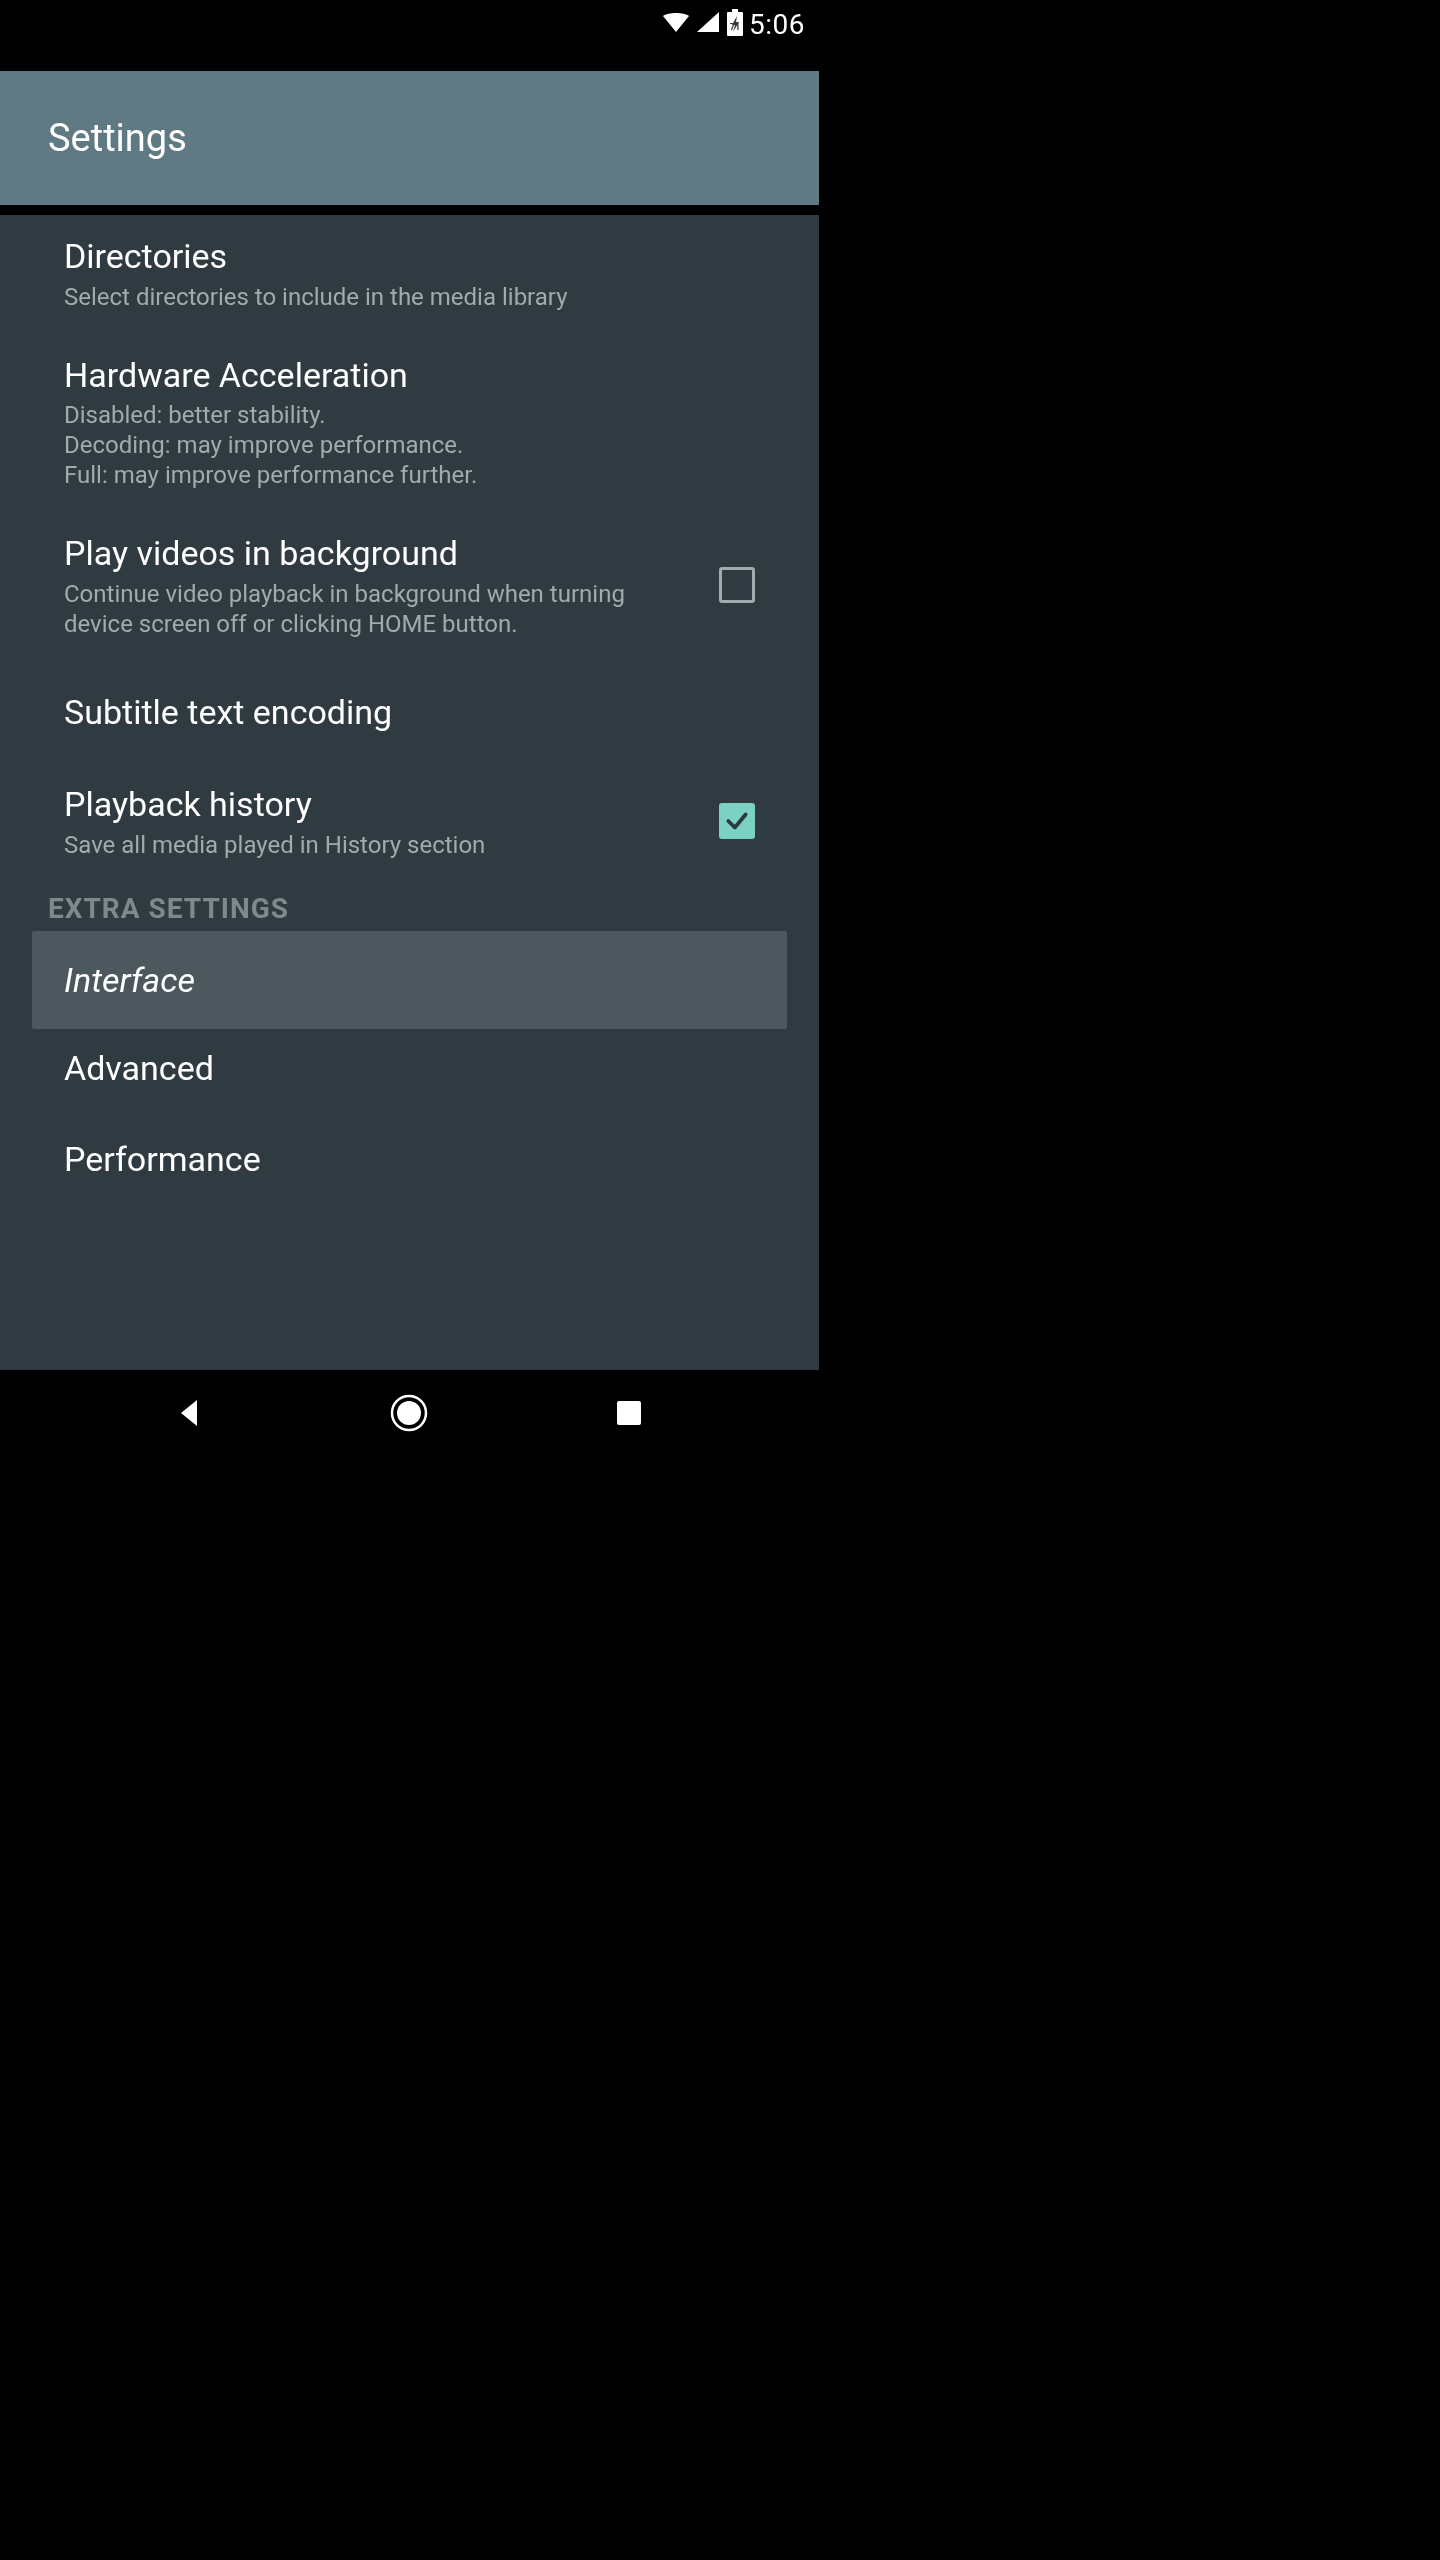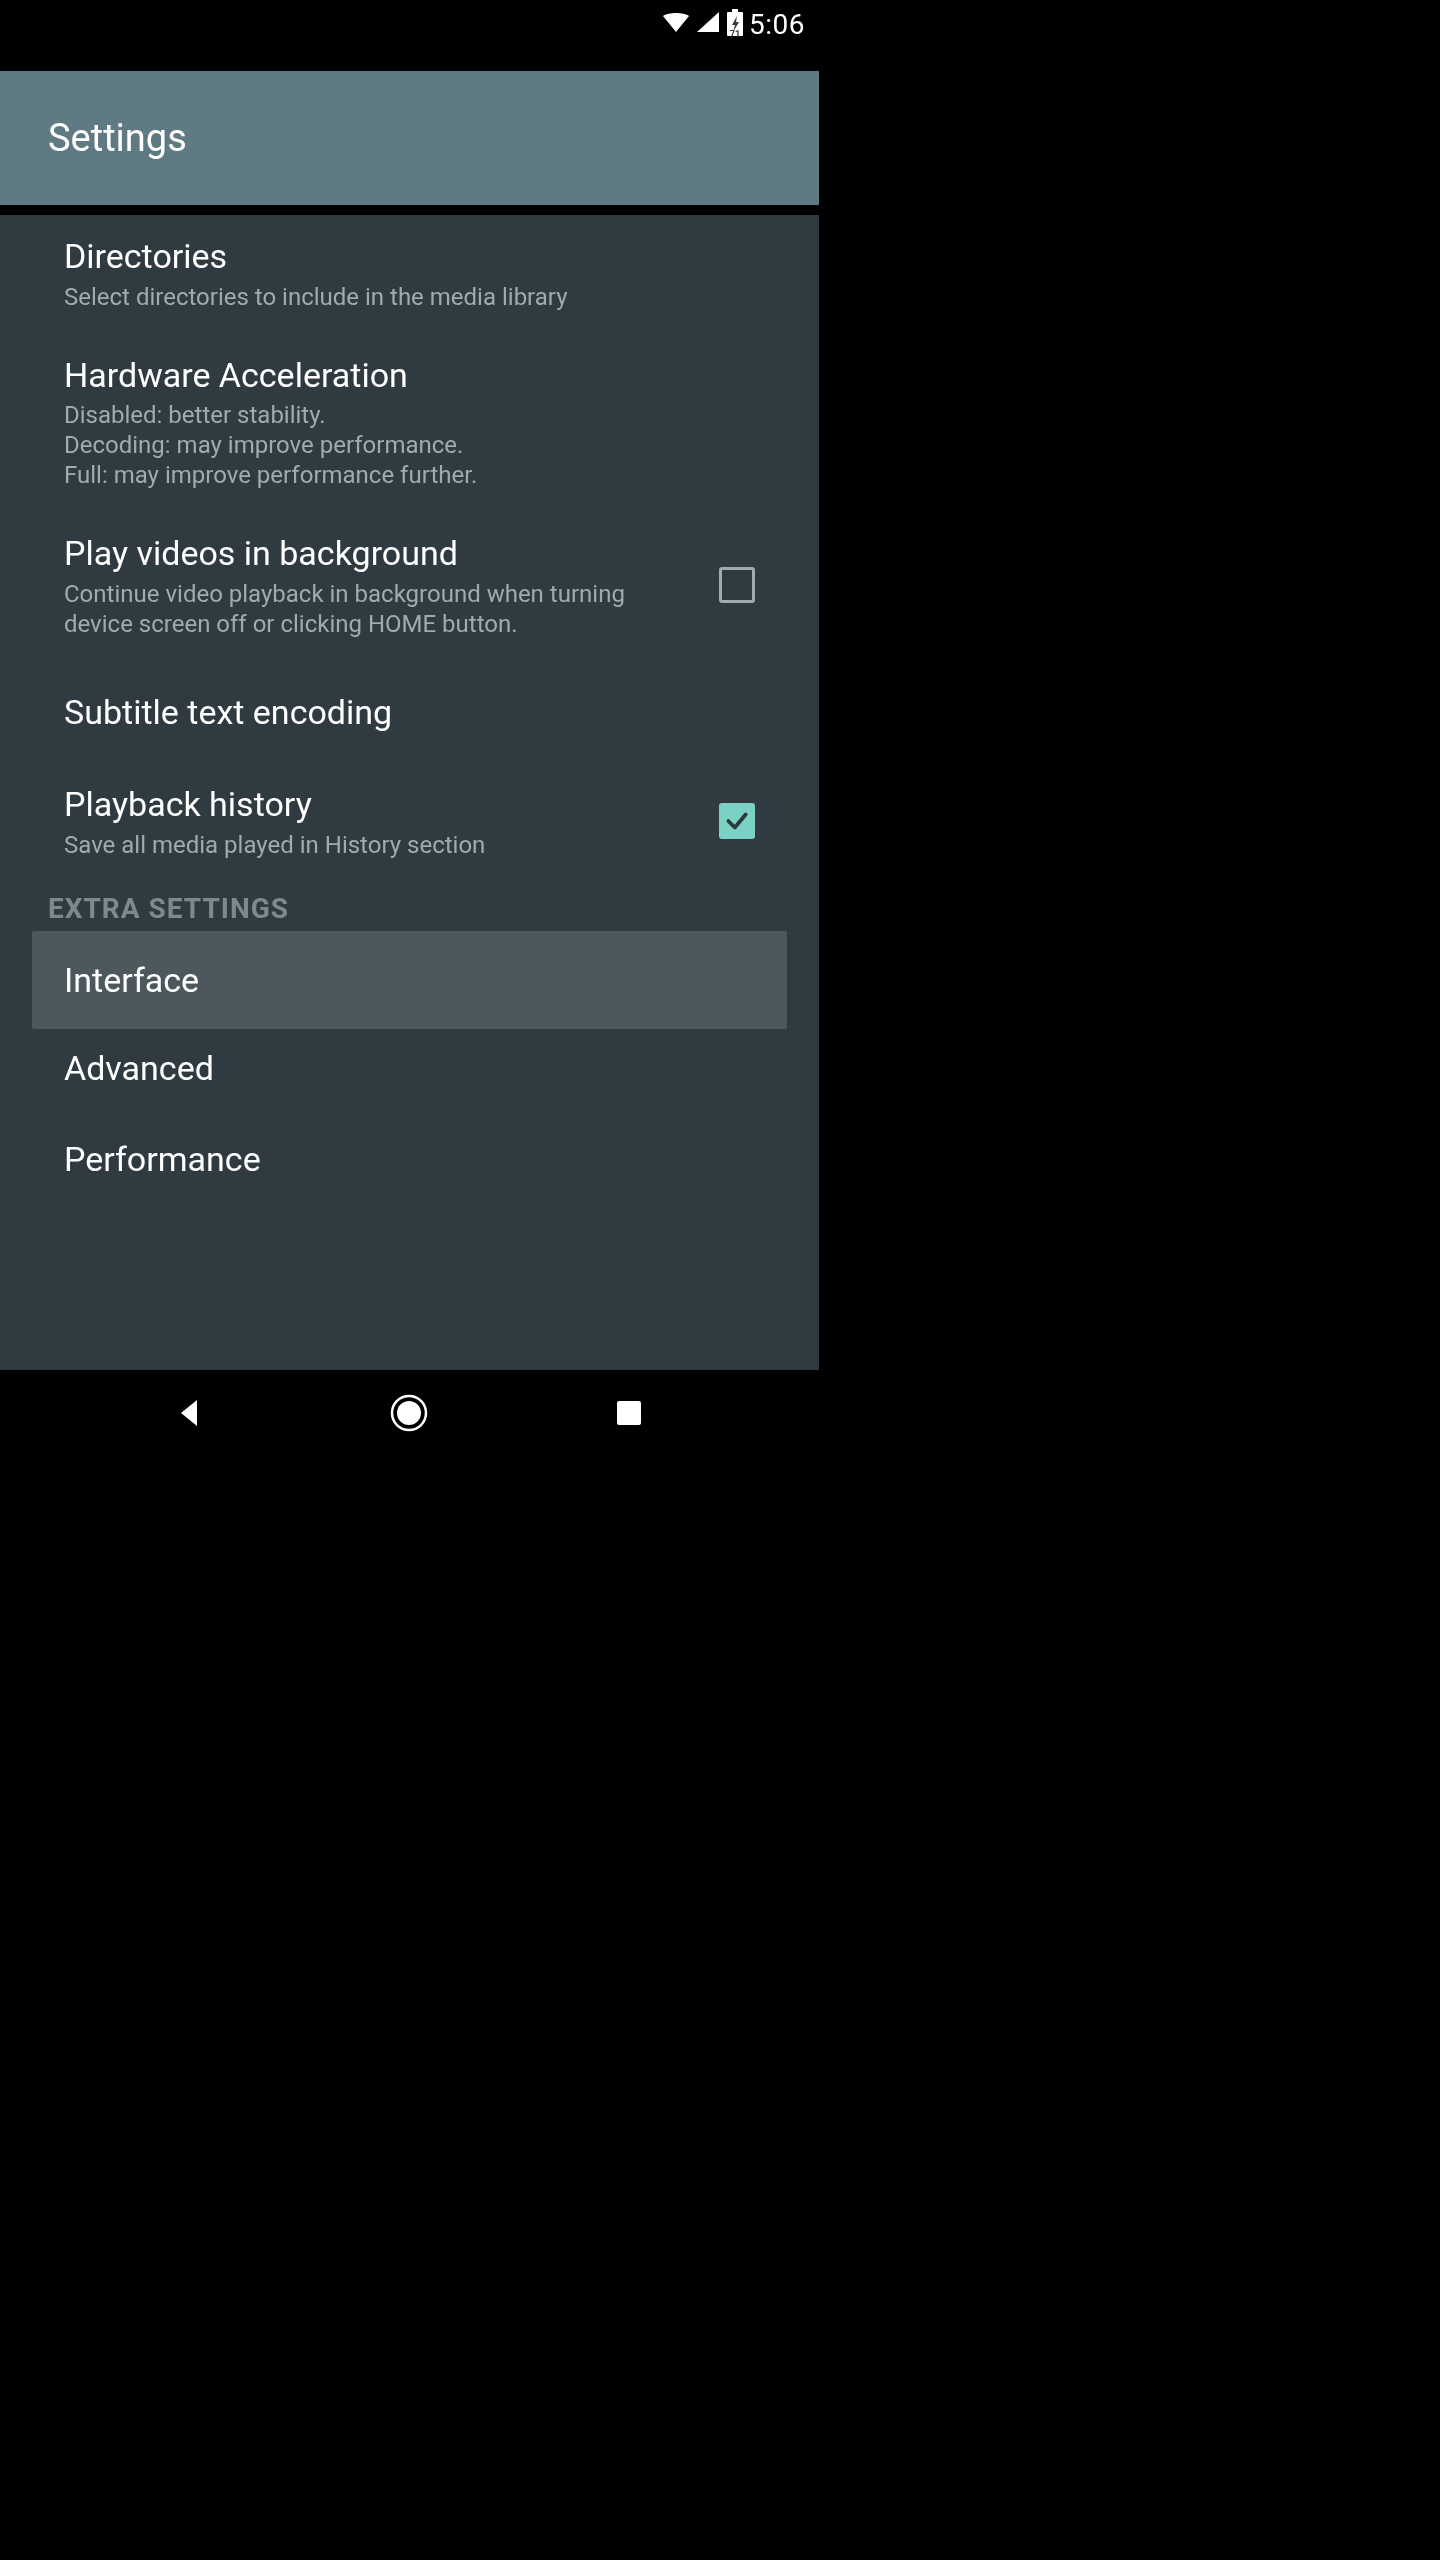--- a/index.html
+++ b/index.html
@@ -118,20 +118,21 @@
     padding: 10px 48px 6px 48px;
   }
   .list-item.highlight {
     background: #4c585d;
     margin: 0 32px;
     padding-left: 32px;
     padding-right: 32px;
     padding-top: 28px;
     padding-bottom: 28px;
     border-radius: 2px;
+    font-style: italic;
   }
   .nav-bar {
     height: 86px;
     background: #000;
     display: flex;
     align-items: center;
     justify-content: space-around;
     padding: 0 80px;
   }
   .nav-btn {
@@ -160,21 +161,21 @@
         <svg width="26" height="24" viewBox="0 0 26 24">
             <path d="M2 22 L24 22 L24 2 Z" fill="#fff"></path>
           </svg>
       </span>
       <span style="position:relative;display:inline-block;">
         <svg width="20" height="28" viewBox="0 0 20 28">
           <rect x="2" y="4" width="16" height="24" rx="1" fill="#fff"></rect>
           <rect x="7" y="1" width="6" height="3" fill="#fff"></rect>
           <polygon points="12,8 7,17 10,17 8,24 14,14 11,14" fill="#303b41"></polygon>
         </svg>
-        <span style="position:absolute;left:0;top:21px;width:20px;text-align:center;font-size:9px;color:#303b41;font-weight:700;">71</span>
+        <span style="position:absolute;left:0;top:14px;width:20px;text-align:center;font-size:9px;color:#303b41;font-weight:700;">71</span>
       </span>
       <span class="status-time">5:06</span>
     </div>
   </div>
 
   <div class="app-bar">
     <div class="app-bar-title">Settings</div>
   </div>
 
   <div class="content">

